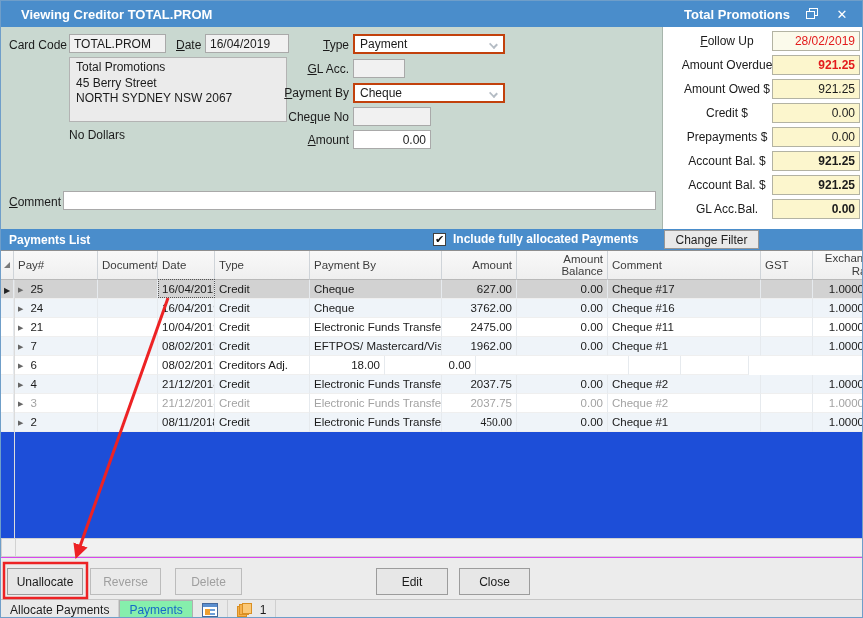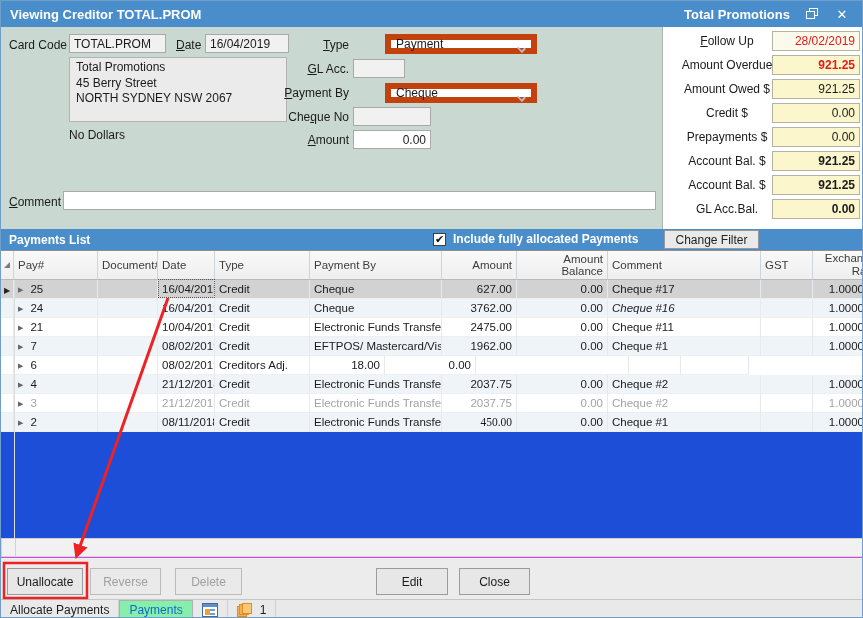--- a/index.html
+++ b/index.html
@@ -6,36 +6,36 @@
   html,body { background:#888; }
   .window {
     position: relative; width: 863px; height: 618px;
     font-family: "Liberation Sans", "DejaVu Sans", sans-serif;
     font-size: 12px; color: #1b1b1b;
     background: #c9d8d0; border: 1px solid #6f9ec9; overflow: hidden;
   }
   
   .titlebar { position:absolute; left:0; top:0; right:0; height:26px;
     background:#4a8dcb; color:#fff; display:flex; align-items:center; }
-  .titlebar .wtitle { font-weight:bold; font-size:13px; padding-left:9px; }
+  .titlebar .wtitle { font-weight:bold; font-size:13px; padding-left:20px; }
   .titlebar-right { position:absolute; right:0; top:0; height:26px; display:flex; align-items:center; gap:14px; padding-right:12px; }
   .titlebar-right .ptitle { font-weight:bold; font-size:13px; }
   .tb-btn { display:flex; align-items:center; justify-content:center; width:16px; height:16px; cursor:default; }
   .close-x { font-weight:bold; font-size:13px; color:#fff; }
   
   .flabel { position:absolute; white-space:nowrap; }
   .flabel.right { text-align:right; }
   .tbox { position:absolute; height:19px; border:1px solid #a9a9a9; background:#f1f1f1;
     padding:0 4px; font:inherit; color:#1b1b1b; }
   .tbox.white { background:#fff; }
   .tbox.num { text-align:right; }
   .addrbox { position:absolute; left:68px; top:56px; width:218px; height:65px;
     background:#ebebeb; border:1px solid #b3b3b3; padding:2px 6px; line-height:15.5px; white-space:pre-line; }
-  .combo { position:absolute; height:20px; background:#fff; border:6px solid #c2410c;
-    display:flex; align-items:center; padding:0 20px 0 5px;margin-left:32px; }
+  .combo { position:absolute; height:20px; background:#fff; border:2px solid #c2410c;
+    display:flex; align-items:center; padding:0 20px 0 5px; }
   .combo .chev { position:absolute; right:6px; top:5px; width:7px; height:7px;
     border-right:2px solid #b4bcc4; border-bottom:2px solid #b4bcc4; transform:rotate(45deg) scale(1,.8); }
   
   .rpanel { position:absolute; left:661px; top:26px; width:202px; height:202px;
     background:#fff; border-left:1px solid #a7b5ac; }
   .srow { position:absolute; left:0; right:0; height:20px; }
   .slabel { position:absolute; left:12px; top:3px; width:104px; text-align:center; white-space:nowrap; }
   .sfield { position:absolute; left:109px; width:88px; height:20px; border:1px solid #b3b3a3;
     background:#fcf6cd; text-align:right; padding:0 4px; line-height:18px; }
   .sfield.cream { background:#fbfaeb; }
@@ -229,21 +229,21 @@
         </div>
         <div class="grow alt">
           <div class="gcell ind" style="width: 13px;"></div>
           <div class="gcell " style="width: 84px;"><span class="tree-arrow">▶</span>24</div>
           <div class="gcell " style="width: 60px;"></div>
           <div class="gcell " style="width: 57px;">16/04/2019</div>
           <div class="gcell " style="width: 95px;">Credit</div>
           <div class="gcell " style="width: 132px;">Cheque</div>
           <div class="gcell right" style="width: 75px;">3762.00</div>
           <div class="gcell right" style="width: 91px;">0.00</div>
-          <div class="gcell " style="width: 153px; font-style: italic;">Cheque #16</div>
+          <div class="gcell " style="width: 153px;">Cheque #16</div>
           <div class="gcell " style="width: 52px;"></div>
           <div class="gcell right exch" style="width: 68px;">1.0000</div>
         </div>
         <div class="grow">
           <div class="gcell ind" style="width: 13px;"></div>
           <div class="gcell " style="width: 84px;"><span class="tree-arrow">▶</span>21</div>
           <div class="gcell " style="width: 60px;"></div>
           <div class="gcell " style="width: 57px;">10/04/2019</div>
           <div class="gcell " style="width: 95px;">Credit</div>
           <div class="gcell " style="width: 132px;">Electronic Funds Transfer</div>

